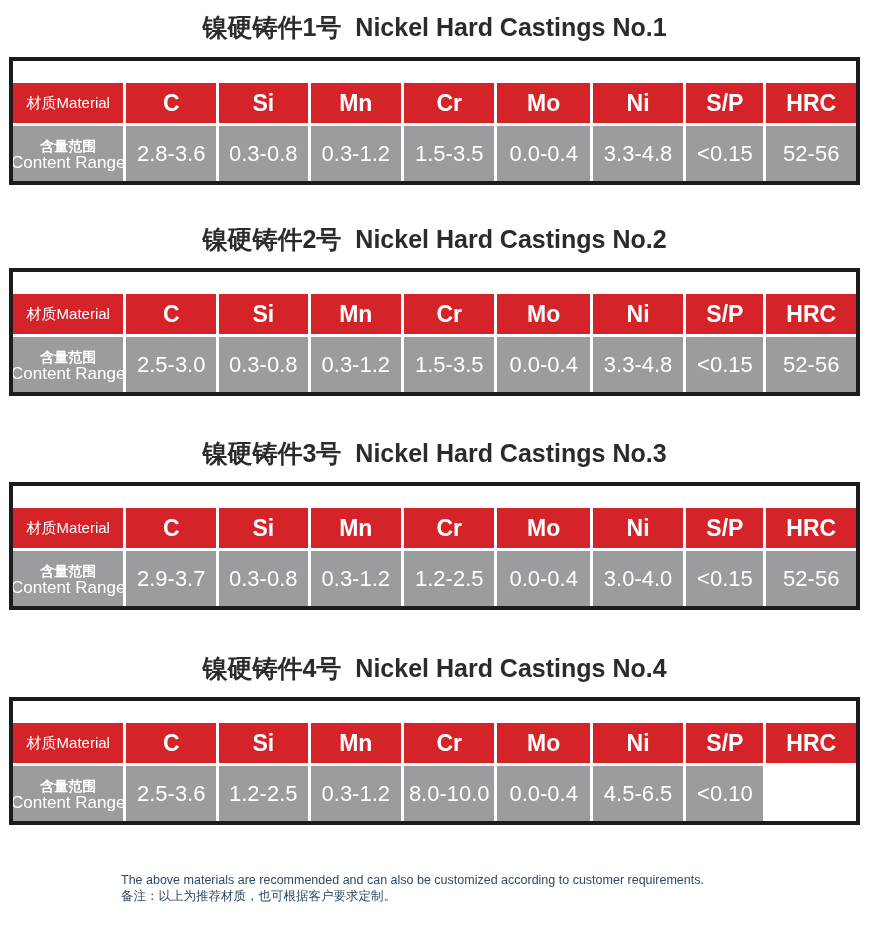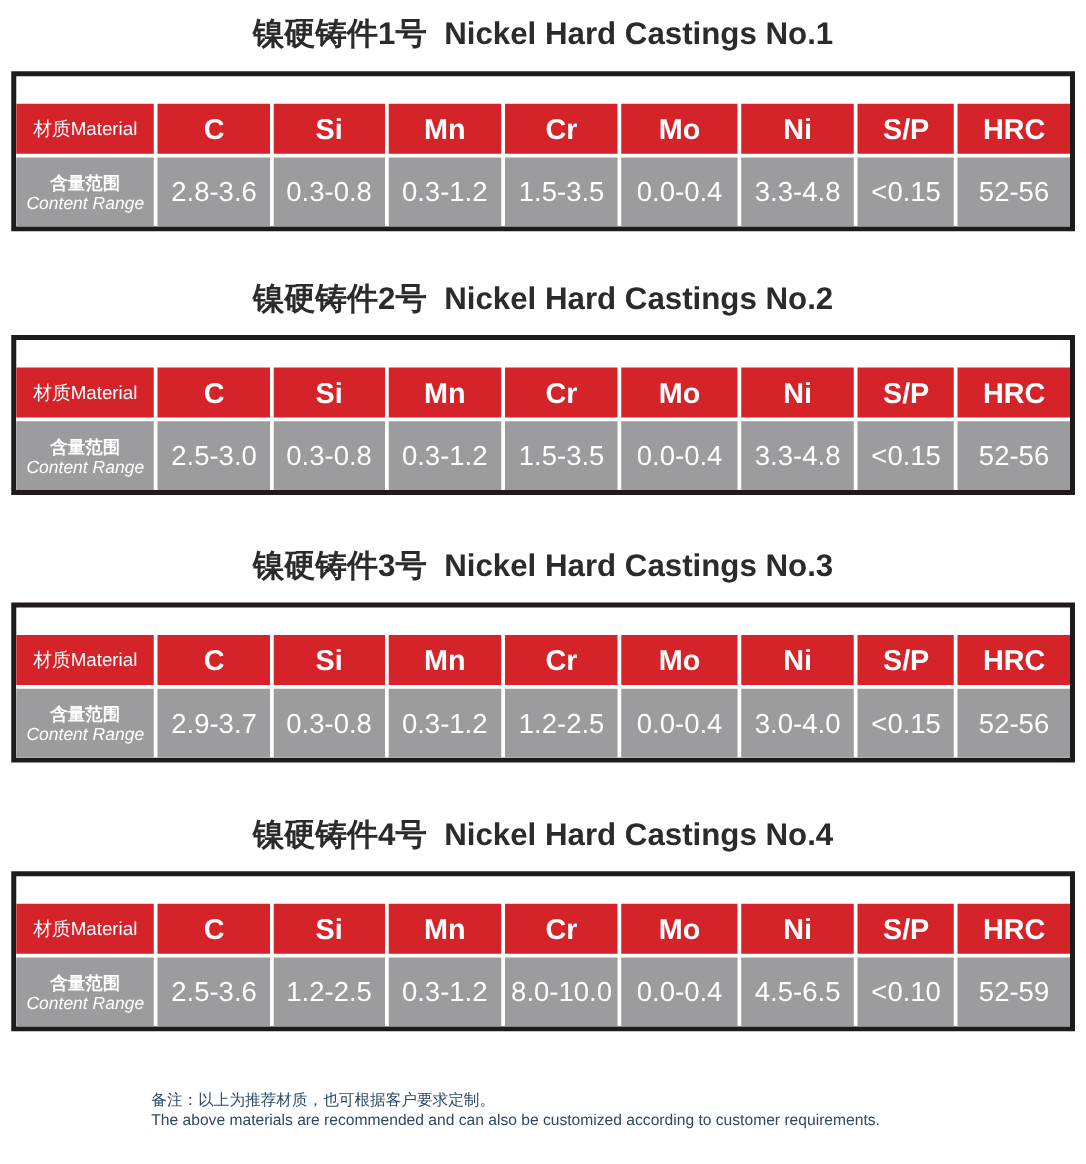--- a/index.html
+++ b/index.html
@@ -44,21 +44,21 @@
   .dc {
     background: var(--row_gray, #9c9c9e);
     color: var(--cell_text, #ffffff);
     height: 55px;
     display: flex; align-items: center; justify-content: center;
     font-size: 22px; font-weight: 400;
     overflow: hidden; white-space: nowrap;
   }
   .dc.first { flex-direction: column; }
   .dc .zh { font-size: 14px; font-weight: 700; line-height: 17px; }
-  .dc .en { font-size: 14px; line-height: 15px; font-style: italic; }
+  .dc .en { font-size: 17px; line-height: 15px; }
   .note {
     position: absolute; left: 121px; top: 873px;
     color: var(--note_text, #2c4a66);
     font-size: 12.5px; line-height: 15.5px;
     white-space: nowrap;
   }
 </style>
 </head>
 <body>
 
@@ -167,20 +167,19 @@
       <span class="zh">含量范围</span>
       <span class="en">Content Range</span>
     </div>
     <div class="dc">2.5-3.6</div>
     <div class="dc">1.2-2.5</div>
     <div class="dc">0.3-1.2</div>
     <div class="dc">8.0-10.0</div>
     <div class="dc">0.0-0.4</div>
     <div class="dc">4.5-6.5</div>
     <div class="dc">&lt;0.10</div>
-    <div class="dc">52-59</div>
   </div>
 </div>
 
 <div class="note">
+  <div>The above materials are recommended and can also be customized according to customer requirements.</div>
   <div>备注：以上为推荐材质，也可根据客户要求定制。</div>
-  <div>The above materials are recommended and can also be customized according to customer requirements.</div>
 </div>
 
 </body></html>

